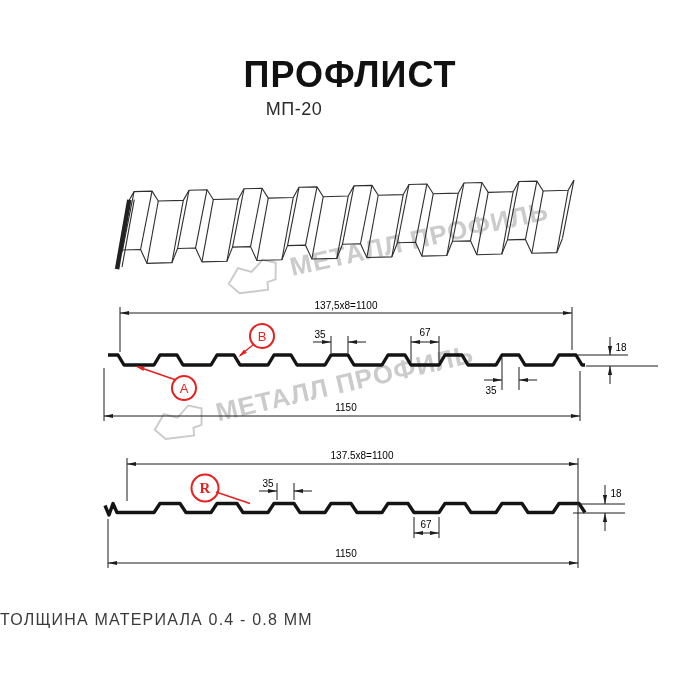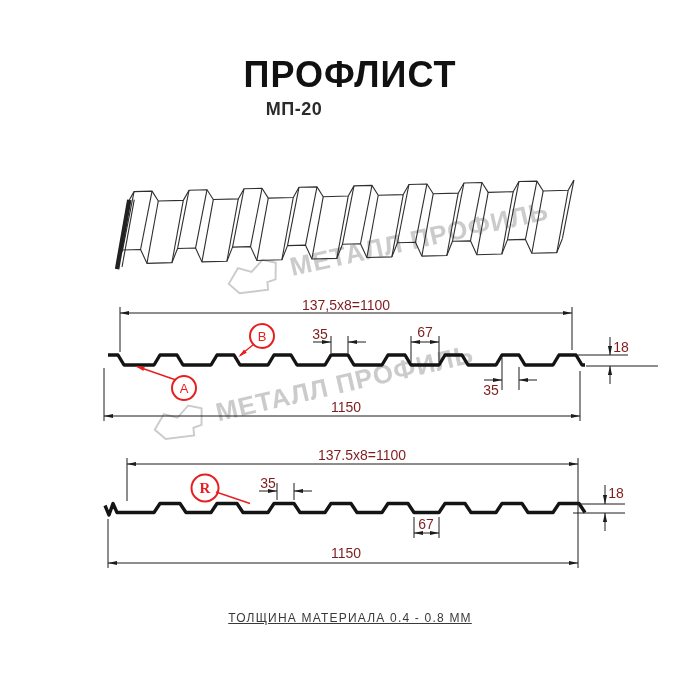--- a/index.html
+++ b/index.html
@@ -1,27 +1,27 @@
 <!DOCTYPE html>
 <html><head>
 <meta charset="utf-8">
 <style>
   html,body{margin:0;padding:0;background:#ffffff;}
   .page{position:relative;width:700px;height:700px;background:#fff;overflow:hidden;
         font-family:"Liberation Sans",sans-serif;}
   .title{position:absolute;left:0;top:54px;width:700px;text-align:center;
          font-size:36px;font-weight:700;letter-spacing:1px;color:#111;z-index:5;}
   .subtitle{position:absolute;left:0;top:99px;width:588px;text-align:center;
-         font-size:18px;font-weight:700;letter-spacing:.5px;color:#2b2b2b;z-index:5;}
-  .footer{position:absolute;left:0;top:611px;width:700px;text-align:center;
-         font-size:12px;color:#3a3a3a;letter-spacing:1.2px;z-index:5;text-decoration:underline;}
+         font-size:18px;font-weight:400;letter-spacing:.5px;color:#2b2b2b;z-index:5;}
+  .footer{position:absolute;left:0;top:611px;width:700px;
+         font-size:16px;color:#3a3a3a;letter-spacing:1.2px;z-index:5;}
   .wm{position:absolute;display:flex;align-items:center;gap:10px;color:#cbcbcb;
       font-weight:700;font-size:26px;letter-spacing:1px;white-space:nowrap;
       transform-origin:left center;z-index:1;}
-  .dim{position:absolute;transform:translate(-50%,-50%);font-size:14px;color:#7f1d1d;
+  .dim{position:absolute;transform:translate(-50%,-50%);font-size:10px;color:#000000;
        z-index:4;white-space:nowrap;}
   .lbl{position:absolute;transform:translate(-50%,-50%);border:2px solid #e81f1f;
        border-radius:50%;color:#e81f1f;display:flex;align-items:center;justify-content:center;
        font-size:13px;background:transparent;z-index:6;}
   .lbl-r{font-family:"Liberation Serif",serif;font-size:15px;font-weight:700;}
   svg.layer{position:absolute;left:0;top:0;z-index:3;}
 </style>
 </head>
 <body>
 

